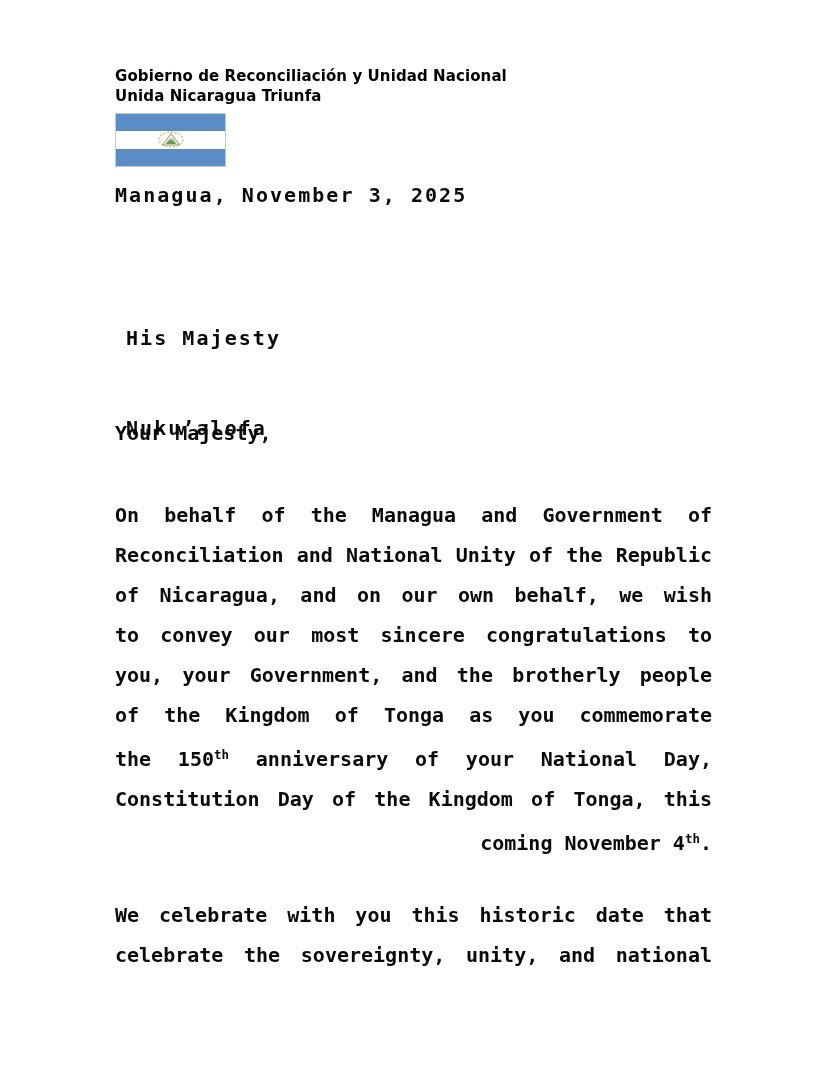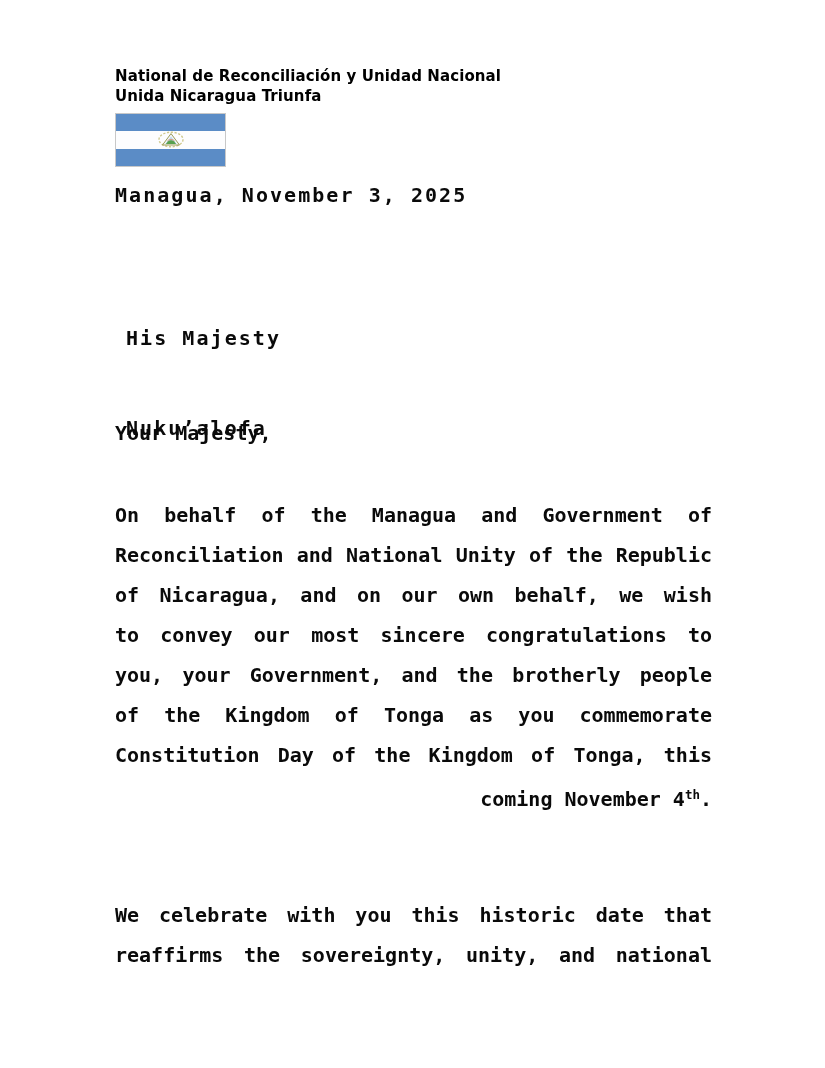--- a/index.html
+++ b/index.html
@@ -79,21 +79,21 @@
     vertical-align: 6.5px;
     letter-spacing: 0;
   }
 </style>
 </head>
 <body>
 
 <div class="page">
 
   <div class="letterhead">
-    <div>National de Reconciliación y Unidad Nacional</div>
+    <div>Gobierno de Reconciliación y Unidad Nacional</div>
     <div>Unida Nicaragua Triunfa</div>
   </div>
 
   <div class="flag">
     <div class="stripe blue"></div>
     <div class="stripe white">
       <svg class="emblem" width="28" height="17" viewBox="0 0 28 17" aria-hidden="true">
         <ellipse cx="14" cy="8.5" rx="12" ry="7.3" fill="none" stroke="#cfc98e" stroke-width="1.4" stroke-dasharray="2.2 1.6"></ellipse>
         <path d="M14 2.6 L22.5 14 L5.5 14 Z" fill="#f3f6f9" stroke="#9c9c55" stroke-width="1"></path>
         <path d="M14 5.4 L19.6 12.9 L8.4 12.9 Z" fill="#bcd9ea"></path>
@@ -113,22 +113,23 @@
 
   <div class="salutation mono20">Your Majesty,</div>
 
   <div class="para para-1">
     <div class="jl">On behalf of the Managua and Government of</div>
     <div class="jl">Reconciliation and National Unity of the Republic</div>
     <div class="jl">of Nicaragua, and on our own behalf, we wish</div>
     <div class="jl">to convey our most sincere congratulations to</div>
     <div class="jl">you, your Government, and the brotherly people</div>
     <div class="jl">of the Kingdom of Tonga as you commemorate</div>
+    <div class="jl"><span>the 150</span><span class="sup">th</span><span> anniversary of your National Day,</span></div>
     <div class="jl">Constitution Day of the Kingdom of Tonga, this</div>
     <div class="ll"><span>coming November 4</span><span class="sup">th</span><span>.</span></div>
   </div>
 
   <div class="para para-2">
     <div class="jl">We celebrate with you this historic date that</div>
-    <div class="jl">reaffirms the sovereignty, unity, and national</div>
+    <div class="jl">celebrate the sovereignty, unity, and national</div>
   </div>
 
 </div>
 
 </body></html>

